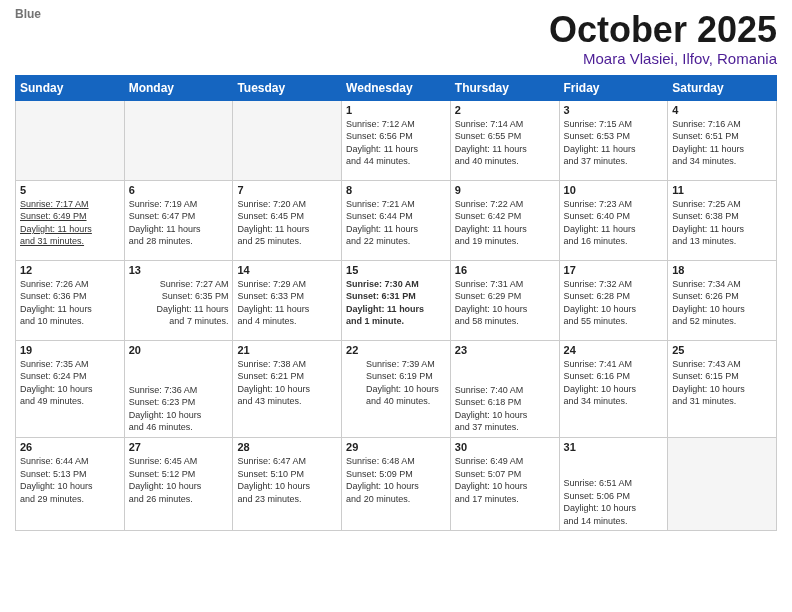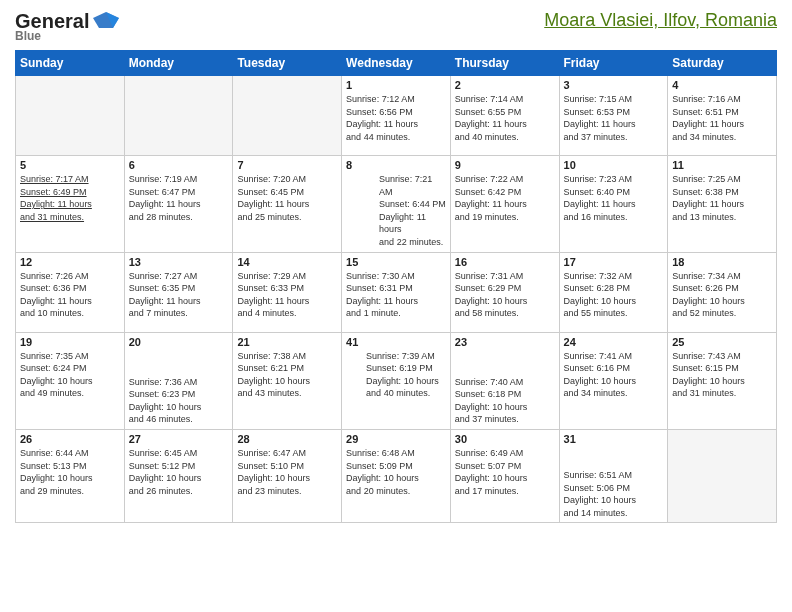--- a/index.html
+++ b/index.html
@@ -29,23 +29,22 @@
     .title-block {
       text-align: right;
     }
     .month-title {
       font-size: 36px;
       font-weight: bold;
       color: #1a1a1a;
       line-height: 1.1;
     }
     .location {
-      font-size: 18px;
-      color: #4d7c0f;
-      text-decoration: underline;
+      font-size: 15px;
+      color: #4c1d95;
     }
     table {
       width: 100%;
       border-collapse: collapse;
       table-layout: fixed;
     }
     th {
       background-color: #1565C0;
       color: #fff;
       font-size: 12px;
@@ -77,32 +76,24 @@
       font-size: 9px;
       color: #333;
     }
   </style>
 </head>
 <body>
 
 <div class="page">
   <div class="header">
     <div class="logo">
-      <div style="display:flex;align-items:center;gap:2px;">
-        <div style="font-size:20px;font-weight:bold;color:#222;line-height:1;">
-          <span style="color:#222;">General</span>
-        </div>
-        <svg width="30" height="22" viewBox="0 0 30 22">
-          <polygon points="8,18 22,18 28,8 15,2 2,8" fill="#1565C0" opacity="0.85"></polygon>
-          <polygon points="15,2 28,8 22,18" fill="#1E88E5" opacity="0.7"></polygon>
-        </svg>
-      </div>
       <div style="font-size:12px;font-weight:bold;color:#737373;line-height:1;margin-top:-2px;">Blue</div>
     </div>
     <div class="title-block">
+      <div class="month-title">October 2025</div>
       <div class="location">Moara Vlasiei, Ilfov, Romania</div>
     </div>
   </div>
 
   <table>
     <thead>
       <tr>
         <th>Sunday</th>
         <th>Monday</th>
         <th>Tuesday</th>
@@ -163,21 +154,21 @@
           </td>
           <td>
             <span class="day-number">7</span>
             <div class="day-info" style="white-space: pre-line;">Sunrise: 7:20 AM
 Sunset: 6:45 PM
 Daylight: 11 hours
 and 25 minutes.</div>
           </td>
           <td>
             <span class="day-number">8</span>
-            <div class="day-info" style="white-space: pre-line; margin-left: 33px;">Sunrise: 7:21 AM
+            <div class="day-info" style="white-space: pre-line;">Sunrise: 7:21 AM
 Sunset: 6:44 PM
 Daylight: 11 hours
 and 22 minutes.</div>
           </td>
           <td>
             <span class="day-number">9</span>
             <div class="day-info" style="white-space: pre-line;">Sunrise: 7:22 AM
 Sunset: 6:42 PM
 Daylight: 11 hours
 and 19 minutes.</div>
@@ -200,35 +191,35 @@
         <tr>
           <td>
             <span class="day-number">12</span>
             <div class="day-info" style="white-space: pre-line;">Sunrise: 7:26 AM
 Sunset: 6:36 PM
 Daylight: 11 hours
 and 10 minutes.</div>
           </td>
           <td>
             <span class="day-number">13</span>
-            <div class="day-info" style="white-space: pre-line;">Sunrise: 7:27 AM
+            <div class="day-info" style="white-space: pre-line; text-align: right;">Sunrise: 7:27 AM
 Sunset: 6:35 PM
 Daylight: 11 hours
 and 7 minutes.</div>
           </td>
           <td>
             <span class="day-number">14</span>
             <div class="day-info" style="white-space: pre-line;">Sunrise: 7:29 AM
 Sunset: 6:33 PM
 Daylight: 11 hours
 and 4 minutes.</div>
           </td>
           <td>
             <span class="day-number">15</span>
-            <div class="day-info" style="white-space: pre-line;">Sunrise: 7:30 AM
+            <div class="day-info" style="white-space: pre-line; font-weight: bold;">Sunrise: 7:30 AM
 Sunset: 6:31 PM
 Daylight: 11 hours
 and 1 minute.</div>
           </td>
           <td>
             <span class="day-number">16</span>
             <div class="day-info" style="white-space: pre-line;">Sunrise: 7:31 AM
 Sunset: 6:29 PM
 Daylight: 10 hours
 and 58 minutes.</div>
@@ -264,21 +255,21 @@
 and 46 minutes.</div>
           </td>
           <td>
             <span class="day-number">21</span>
             <div class="day-info" style="white-space: pre-line;">Sunrise: 7:38 AM
 Sunset: 6:21 PM
 Daylight: 10 hours
 and 43 minutes.</div>
           </td>
           <td>
-            <span class="day-number">41</span>
+            <span class="day-number">22</span>
             <div class="day-info" style="white-space: pre-line; margin-left: 20px;">Sunrise: 7:39 AM
 Sunset: 6:19 PM
 Daylight: 10 hours
 and 40 minutes.</div>
           </td>
           <td>
             <span class="day-number">23</span>
             <div class="day-info" style="white-space: pre-line; margin-top: 28px;">Sunrise: 7:40 AM
 Sunset: 6:18 PM
 Daylight: 10 hours

